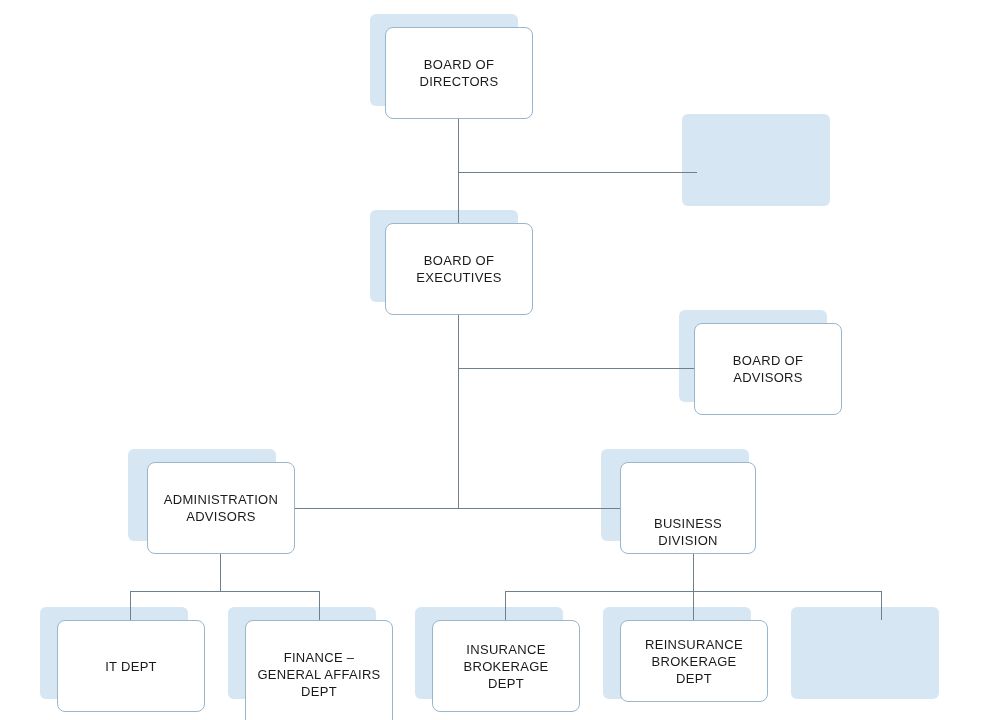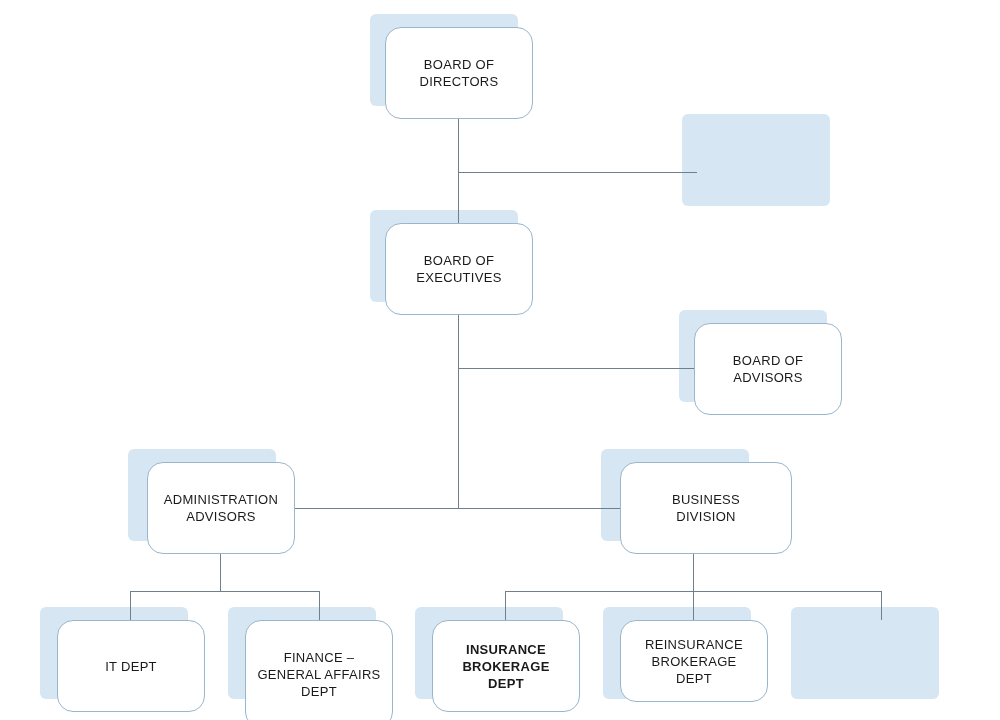--- a/index.html
+++ b/index.html
@@ -15,21 +15,21 @@
     width: 1000px;
     height: 720px;
     background: #ffffff;
     overflow: hidden;
   }
   .node {
     position: absolute;
     box-sizing: border-box;
     background: #ffffff;
     border: 1px solid #9ab6cc;
-    border-radius: 16px;
+    border-radius: 8px;
     display: flex;
     align-items: center;
     justify-content: center;
     text-align: center;
     color: #1a1a1a;
     font-size: 13px;
     line-height: 17px;
     letter-spacing: 0.3px;
     z-index: 3;
     padding: 4px 6px;
@@ -97,33 +97,33 @@
 EXECUTIVES</span>
   </div>
   <div class="node" style="left:694px; top:323px; width:148px; height:92px;">
     <span class="node-label">BOARD OF
 ADVISORS</span>
   </div>
   <div class="node" style="left:147px; top:462px; width:148px; height:92px;">
     <span class="node-label">ADMINISTRATION
 ADVISORS</span>
   </div>
-  <div class="node" style="left:620px; top:462px; width:172px; height:92px;">
+  <div class="node" style="left:620px; top:462px; width:136px; height:92px;align-items:flex-end;">
     <span class="node-label">BUSINESS
 DIVISION</span>
   </div>
   <div class="node" style="left:57px; top:620px; width:148px; height:92px;align-items:center;">
     <span class="node-label">IT DEPT</span>
   </div>
   <div class="node" style="left:245px; top:620px; width:148px; height:108px;">
     <span class="node-label">FINANCE –
 GENERAL AFFAIRS
 DEPT</span>
   </div>
-  <div class="node" style="left:432px; top:620px; width:148px; height:92px;font-weight:bold;">
+  <div class="node" style="left:432px; top:620px; width:148px; height:92px;">
     <span class="node-label">INSURANCE
 BROKERAGE
 DEPT</span>
   </div>
   <div class="node" style="left:620px; top:620px; width:148px; height:82px;">
     <span class="node-label">REINSURANCE
 BROKERAGE
 DEPT</span>
   </div>
 

